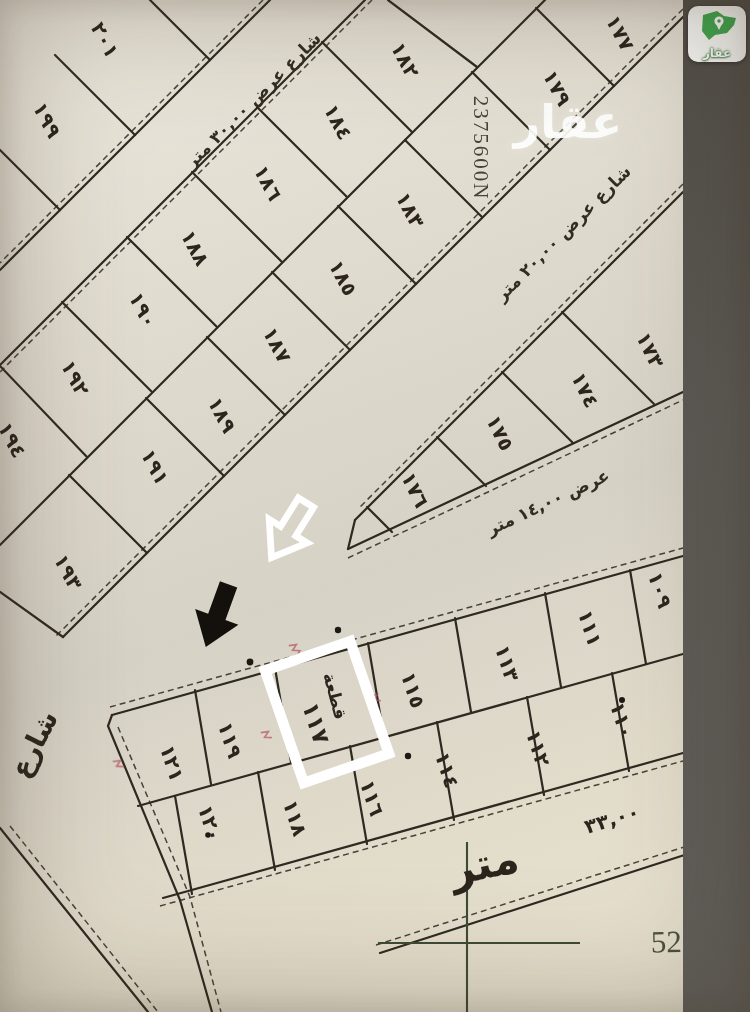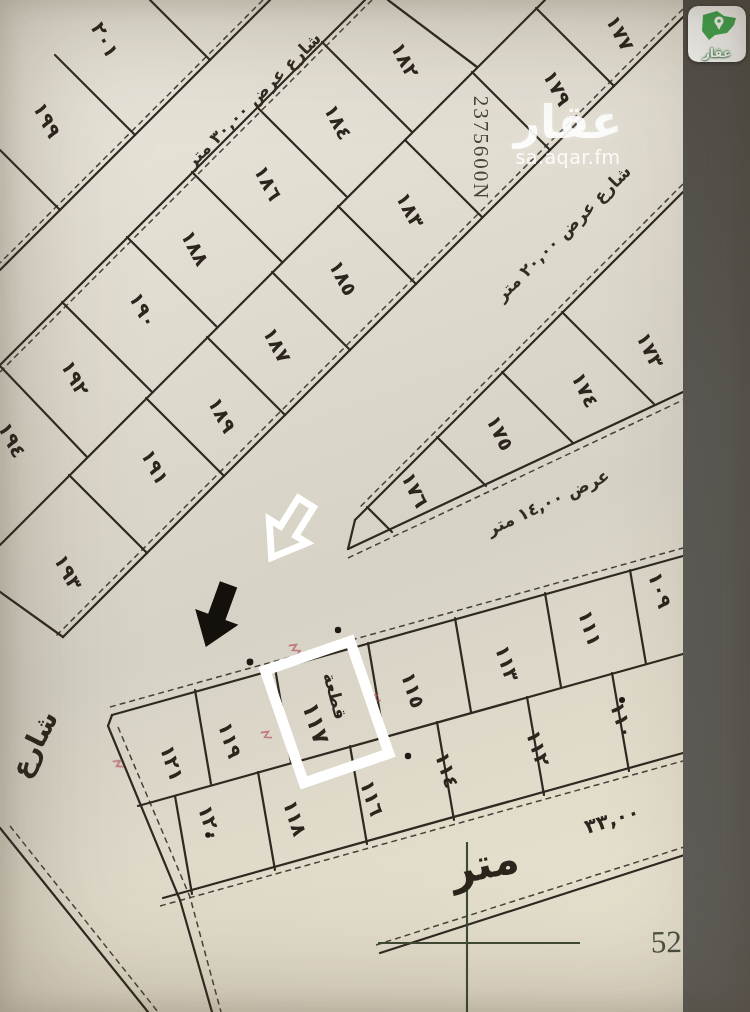--- a/index.html
+++ b/index.html
@@ -152,21 +152,20 @@
 
   <div class="map-label street-name-left" style="left:34px;top:744px;--r:-63deg;">شارع</div>
 
   <div class="map-label hl-word" style="left:335px;top:696px;--r:75deg;">قطعة</div>
   <div class="map-label hl-num" style="left:316px;top:723px;--r:72deg;">١١٧</div>
 
   <div id="photo-edge"></div>
 
   <div id="watermark">
     <div class="wm-main">عقار</div>
-    <div class="wm-sub">sa.aqar.fm</div>
   </div>
 
   <div id="logo-card">
     <span>
       <svg width="42" height="32" viewBox="0 0 42 32">
         <path d="M7,5 L21,1 L28,6 L40,8 L38,15 L31,23 L19,25 L13,30 L6,21 Z" fill="#3fa74e"></path>
         <circle cx="23" cy="11" r="4.6" fill="#ffffff"></circle>
         <path d="M19.5,13 L23,20 L26.5,13 Z" fill="#ffffff"></path>
         <circle cx="23" cy="11" r="1.8" fill="#3fa74e"></circle>
       </svg>

